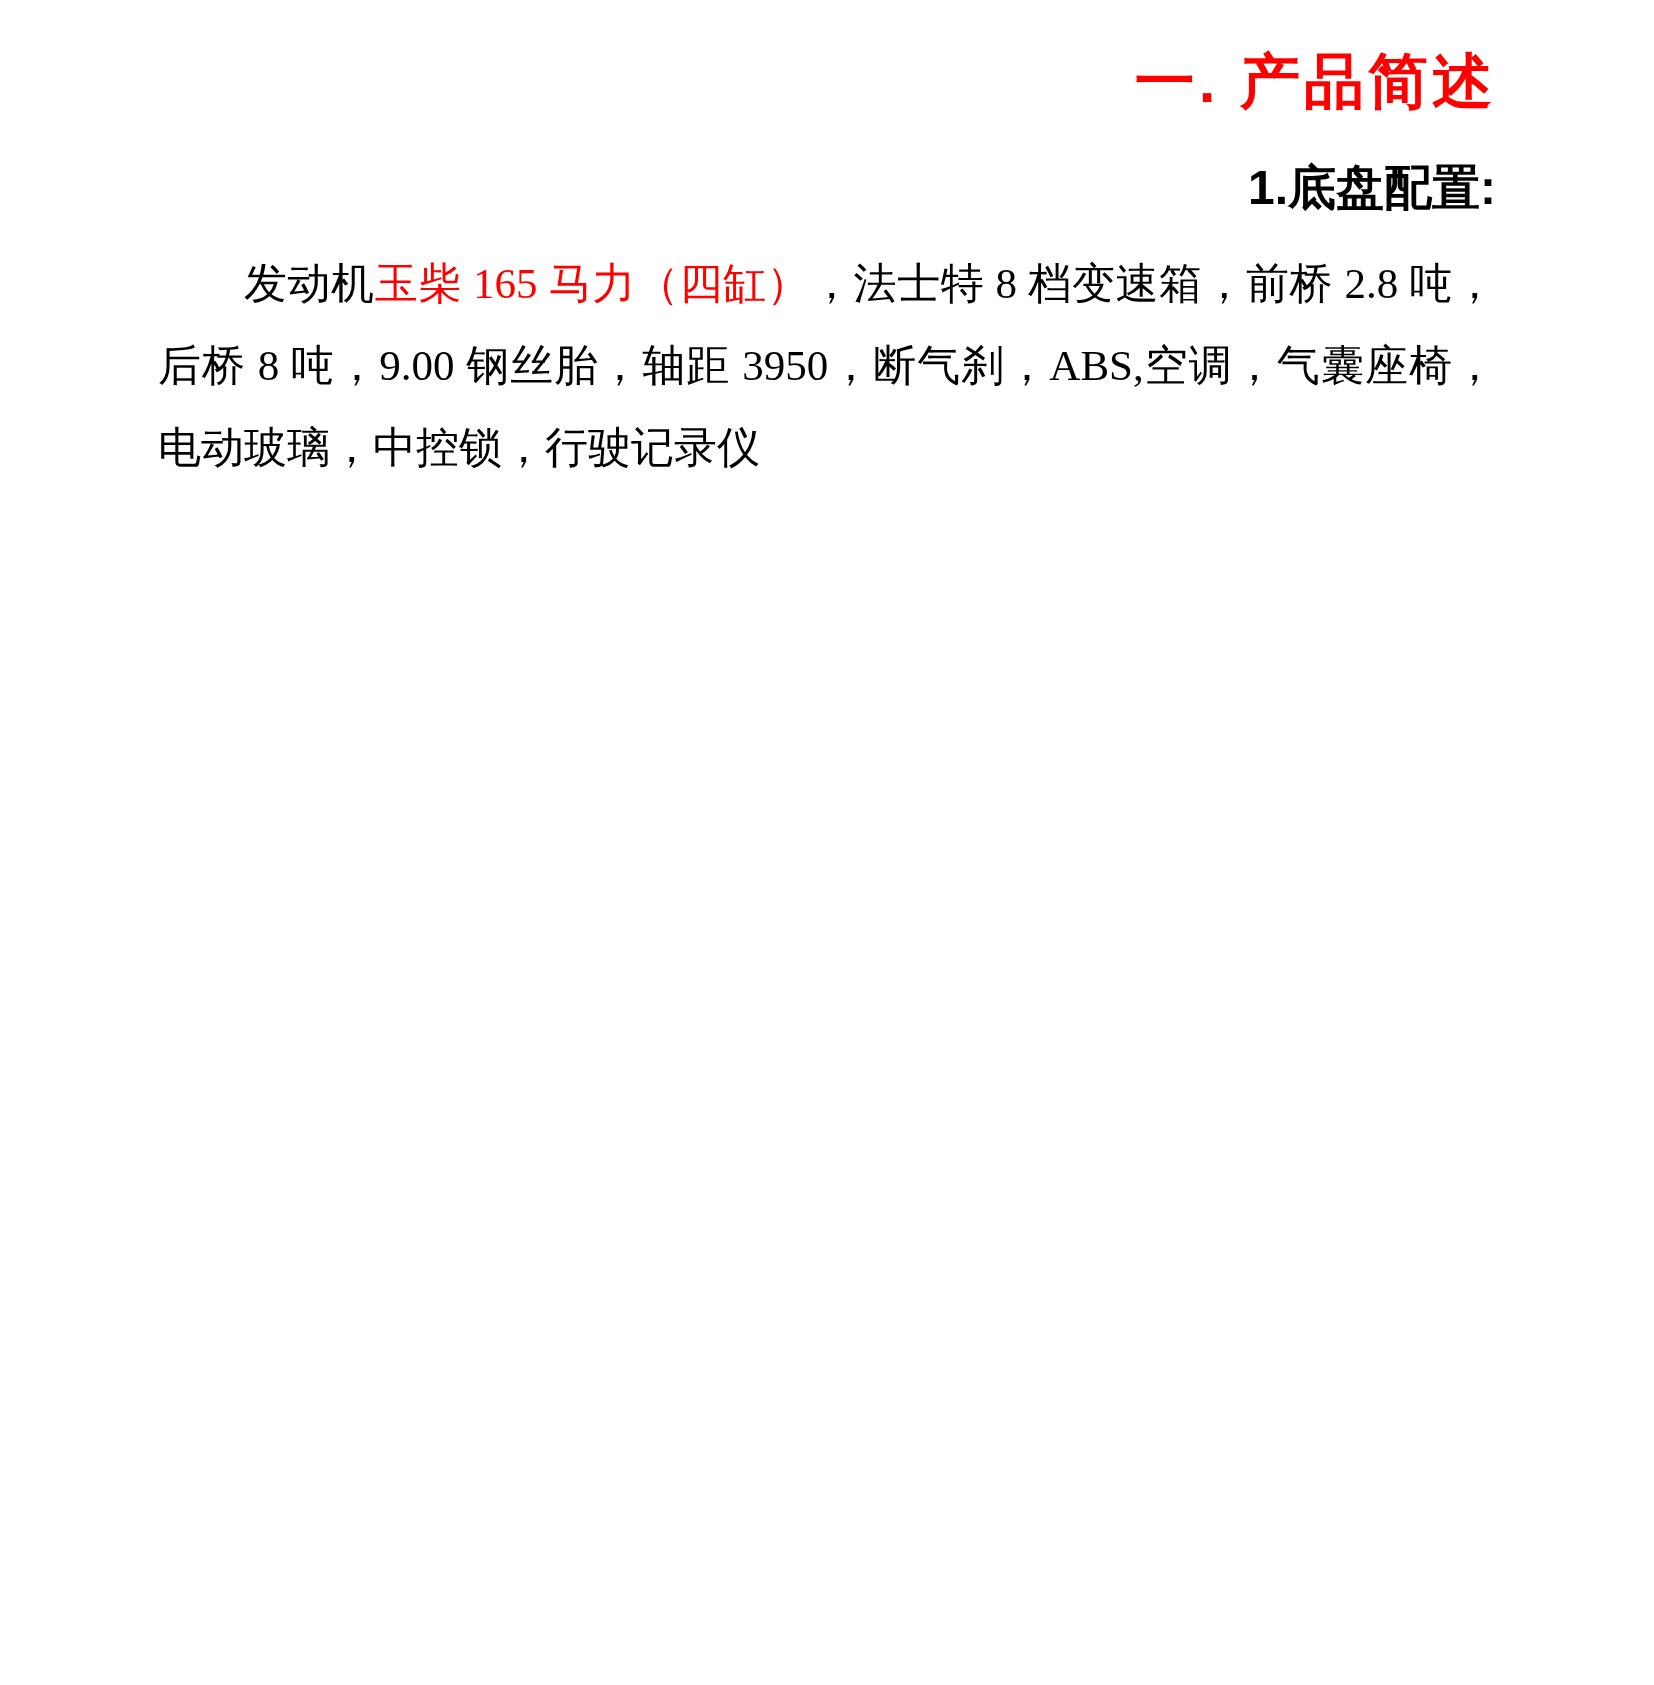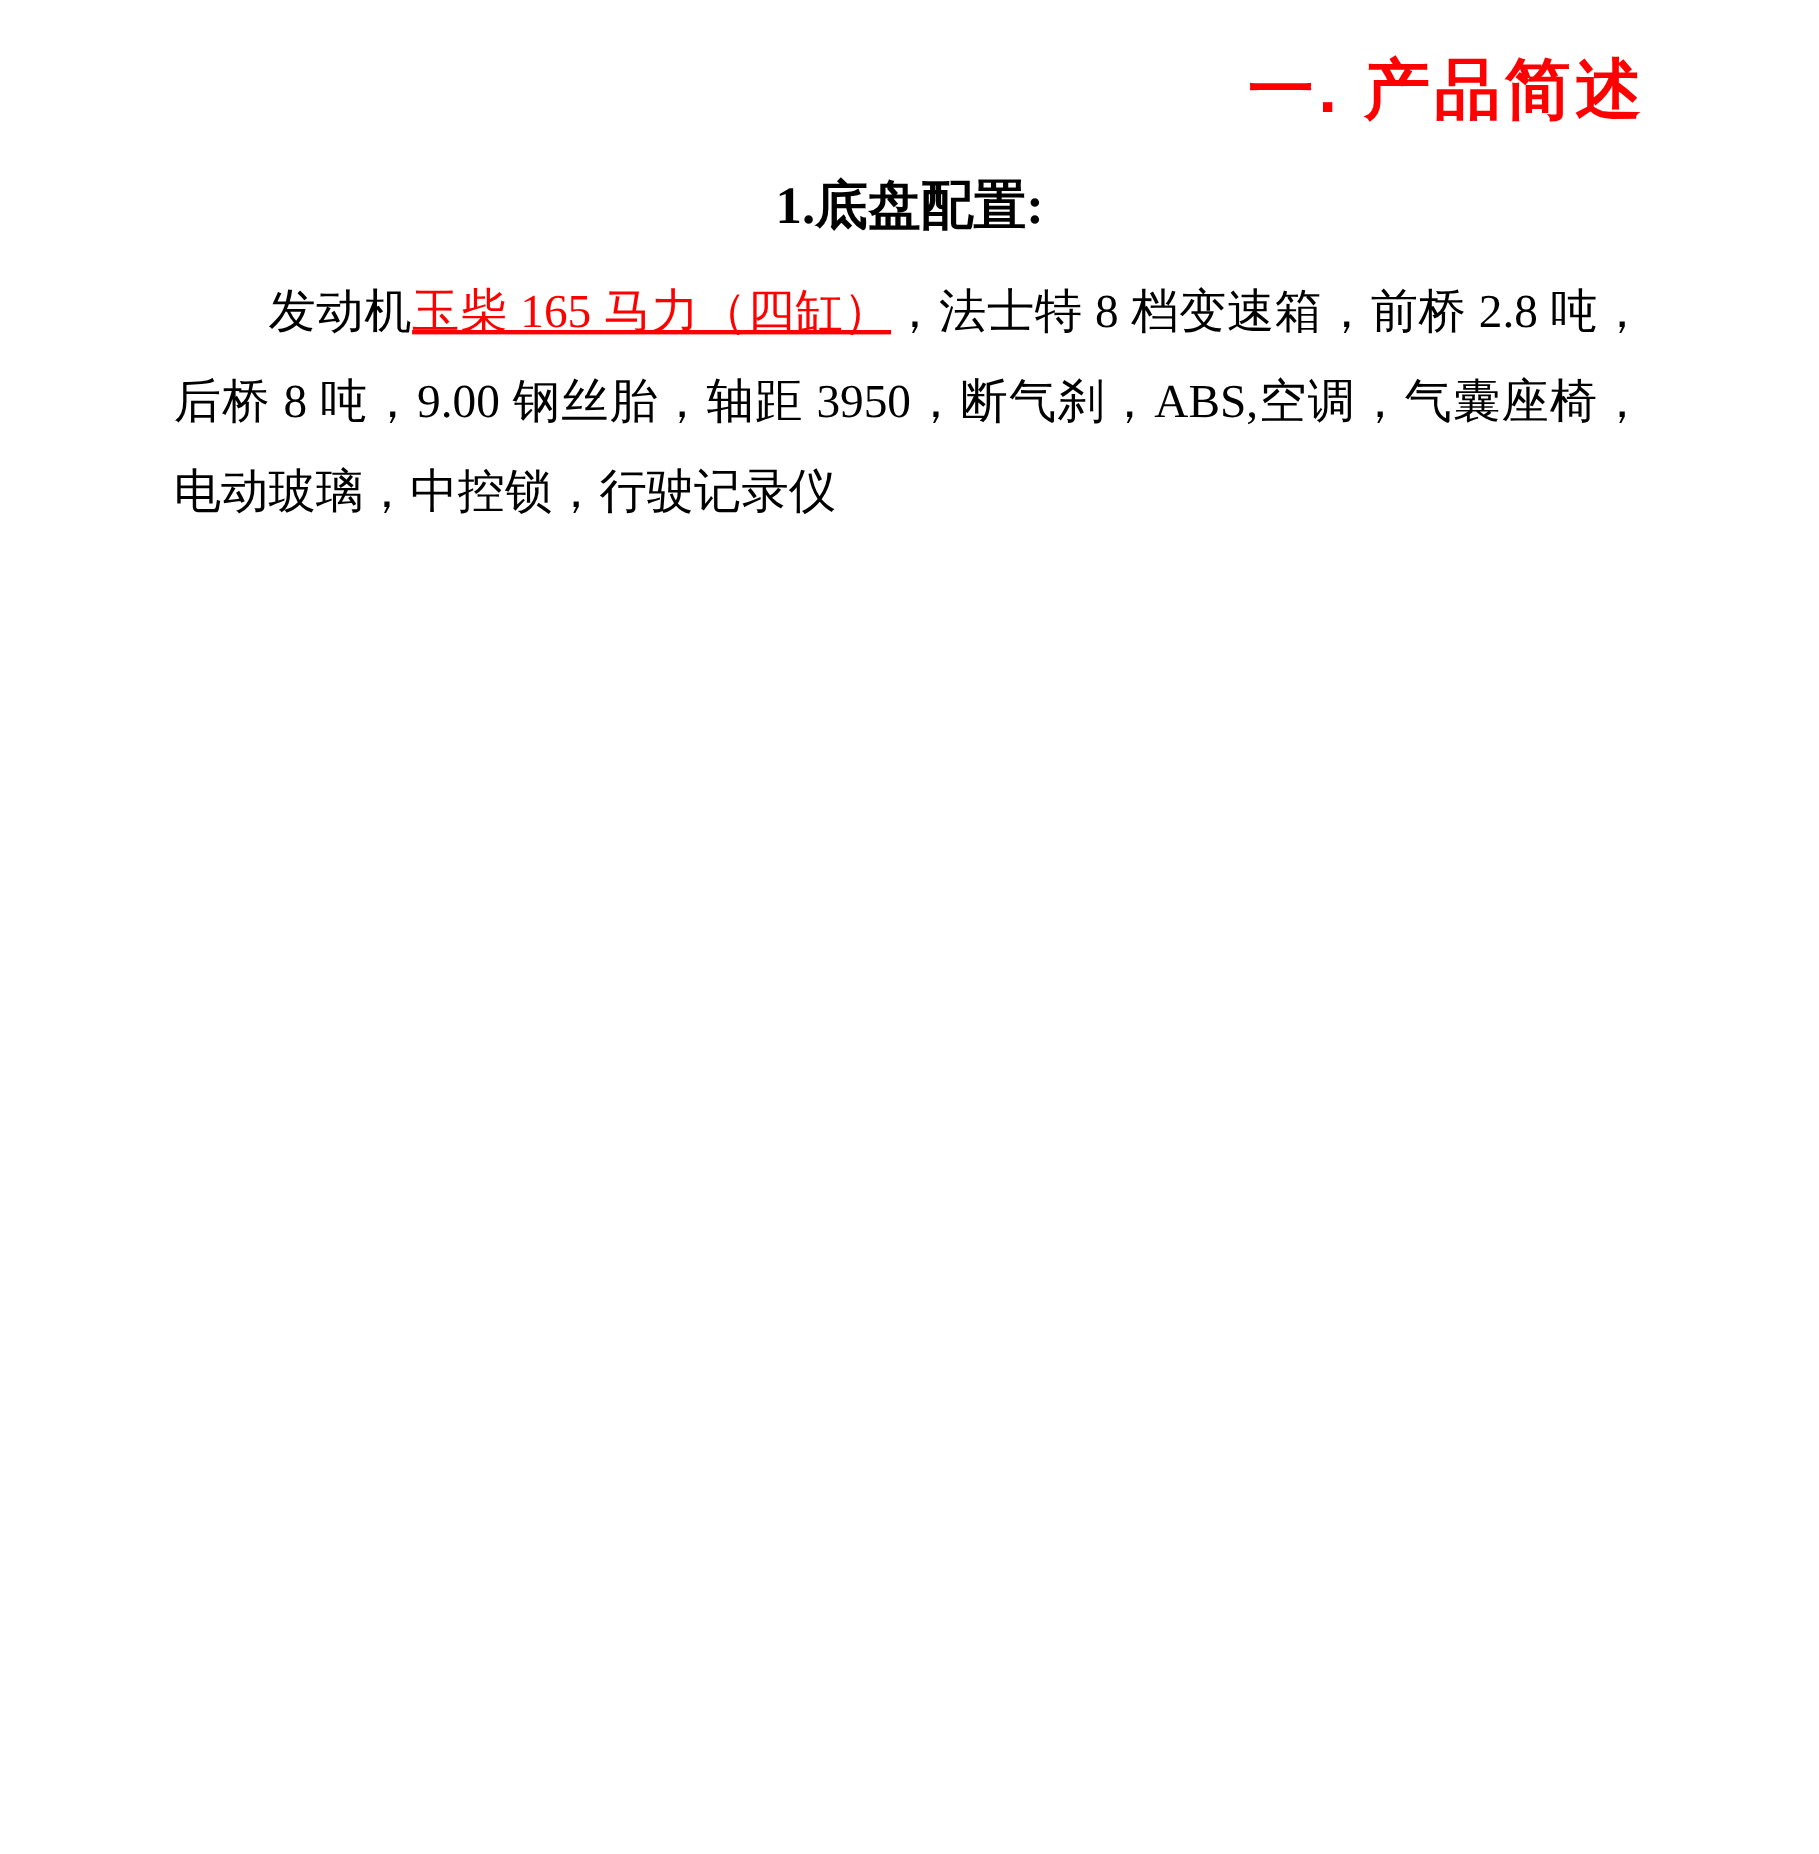--- a/index.html
+++ b/index.html
@@ -43,33 +43,32 @@
     text-justify: inter-ideograph;
     margin: 0;
   }
   .indent {
     text-indent: 2em;
   }
   .para-2 {
     margin-top: 10px;
   }
   .subheading {
-    font-family: Liberation Serif, serif;
+    font-family: Liberation Sans, sans-serif;
     font-weight: bold;
     font-size: 48px;
     line-height: 1.2;
     margin: 46px 0 12px 0;
-    text-align: center;
+    text-align: right;
   }
   .chassis-para {
     margin-top: 26px;
   }
   .red-text {
     color: #ff0000;
-    text-decoration: underline;
   }
 </style>
 </head>
 <body>
 
 <div class="page">
 
   <h1 class="heading heading-1">一. 产品简述</h1>
 
 

